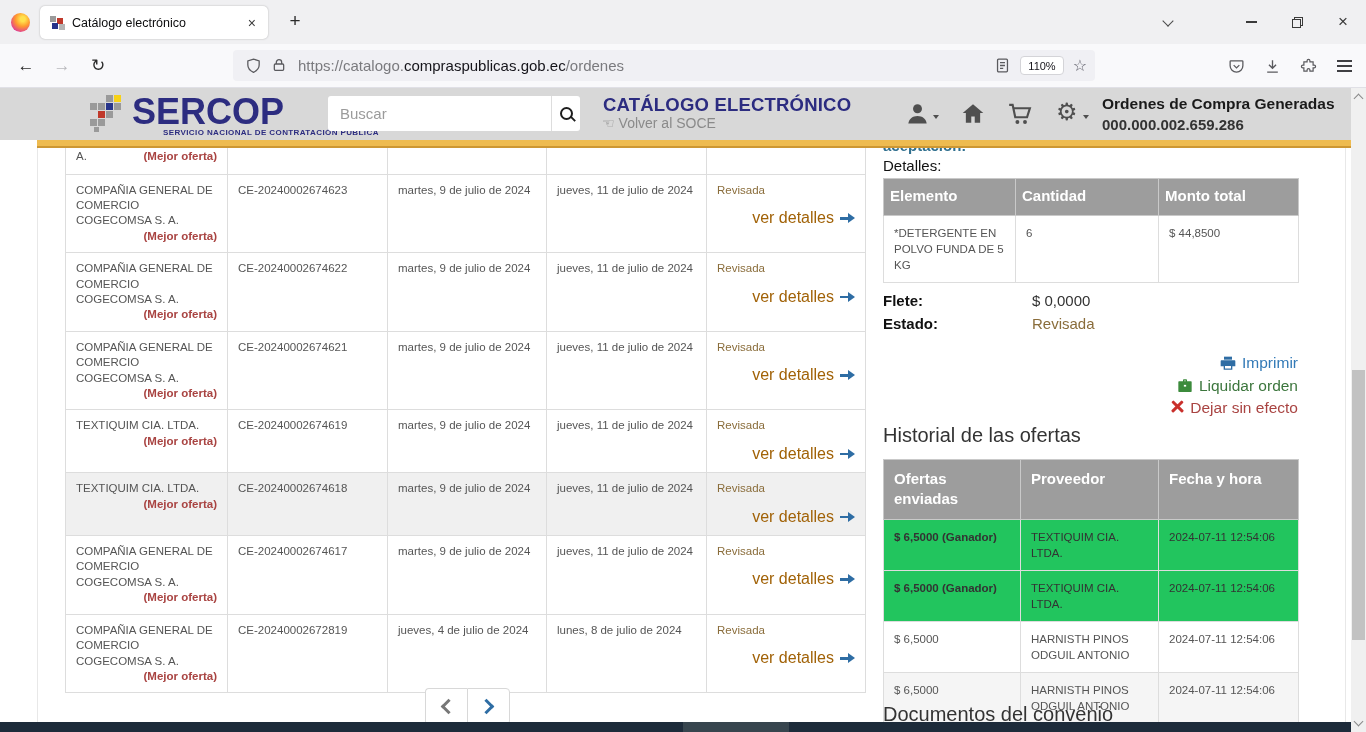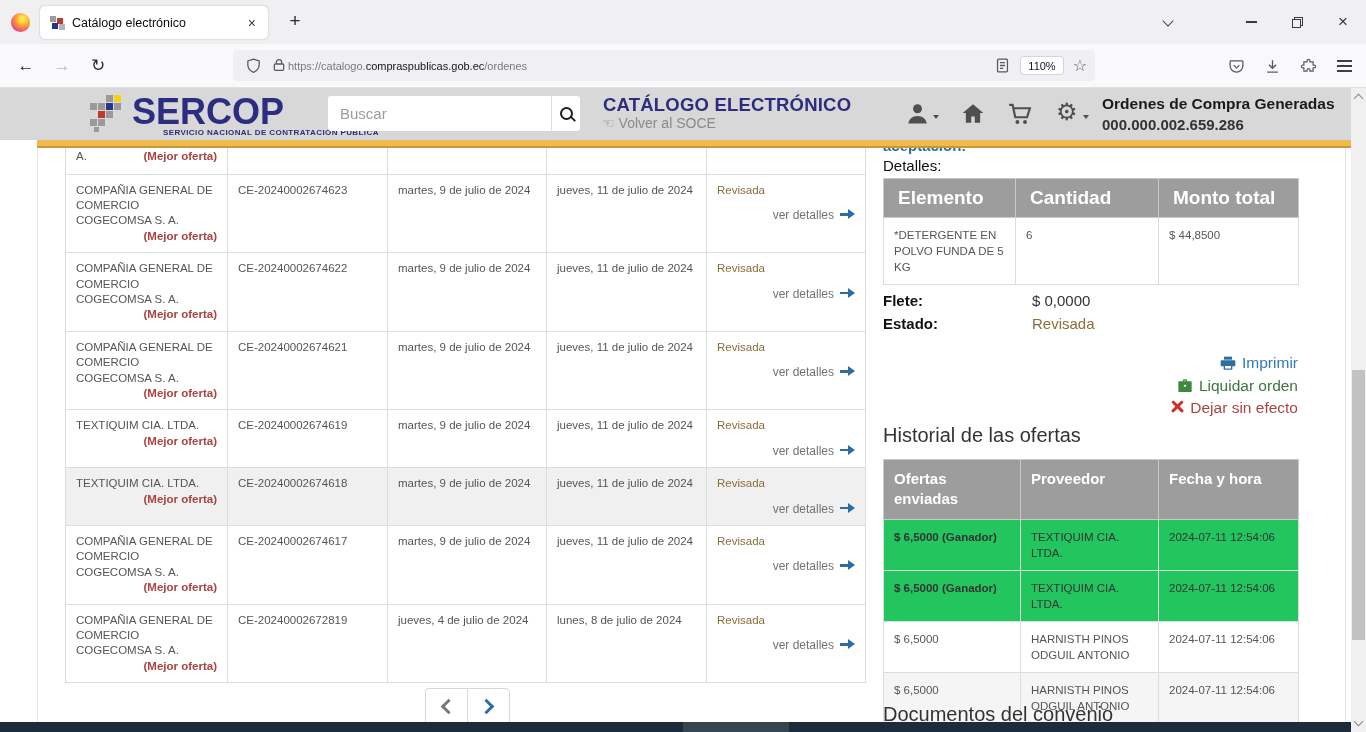--- a/index.html
+++ b/index.html
@@ -30,21 +30,21 @@
   .restore::after{content:'';position:absolute;right:0;top:0;width:7px;height:7px;border:1.2px solid #3a3a3a;}
   .restore::before{content:'';position:absolute;left:0;bottom:0;width:7px;height:7px;border:1.2px solid #3a3a3a;
                    background:#f0f0f2;z-index:1;}
   .wc-close-x{font-size:17px;font-weight:400;}
 
   .toolbar{position:absolute;left:0;top:44px;width:1366px;height:44px;background:#f9f9fb;border-bottom:1px solid #e0e0e6;box-sizing:border-box;}
   .navbtn{position:absolute;top:52px;width:28px;height:28px;text-align:center;line-height:28px;font-size:17px;color:#2b2b2b;}
   .navbtn.disabled{color:#b8b8bc;}
   .urlbox{position:absolute;left:233px;top:50px;width:862px;height:31px;background:#f0f0f4;border-radius:4px;
           display:flex;align-items:center;box-sizing:border-box;padding:0 8px 0 12px;}
-  .urltext{flex:1;font-size:11px;margin-left:0;white-space:nowrap;overflow:hidden;}
+  .urltext{flex:1;font-size:15px;margin-left:10px;white-space:nowrap;overflow:hidden;}
   .url-dim{color:#7a7a7e;} .url-strong{color:#15141a;}
   .zoomchip{background:#fff;border:1px solid #d4d4d8;border-radius:4px;font-size:11px;color:#15141a;
             padding:2.5px 7px;margin:0 9px;}
   .star{font-size:16px;color:#5b5b66;}
   .icon16{width:17px;height:17px;flex:none;}
   .tb-icon{position:absolute;top:52px;width:28px;height:28px;display:flex;align-items:center;justify-content:center;}
   .burger{width:15px;height:1.8px;background:#3f3f43;box-shadow:0 5px 0 #3f3f43,0 -5px 0 #3f3f43;}
 
   
   .siteheader{position:absolute;left:0;top:88px;width:1366px;height:52px;background:#d8d8d8;}
@@ -81,39 +81,39 @@
   table.grid{border-collapse:collapse;table-layout:fixed;}
   table.grid td,table.grid th{border:1px solid #ddd;vertical-align:top;box-sizing:border-box;}
   #orders-table{position:absolute;left:65px;top:148px;width:800px;font-size:11.5px;color:#555;}
   #orders-table td{padding:8px 10px;line-height:1.34;}
   #orders-table tr.partial td{border-top:0;padding-top:1px;height:26px;}
   #orders-table tr.sel{background:#f0f0f0;}
   .mejor{float:right;color:#a94442;font-weight:bold;}
   .code-cell,.date-cell{color:#555;}
   .st{color:#8a6d3b;}
   .vd{text-align:right;margin-top:9px;}
-  .vd a{color:#737373;font-size:12px;text-decoration:none;text-align:center;}
+  .vd a{color:#a16207;font-size:16px;text-decoration:none;text-align:center;}
   .arr{display:inline-block;width:15px;height:10px;position:relative;margin-left:6px;}
   .arr::before{content:'';position:absolute;left:0;top:4px;width:8px;height:2.6px;background:#2e6da4;}
   .arr::after{content:'';position:absolute;right:0;top:0;width:0;height:0;
               border-left:7px solid #2e6da4;border-top:5px solid transparent;border-bottom:5px solid transparent;}
 
   .pager{position:absolute;left:425px;top:688px;display:flex;z-index:2;}
   .pagebtn{width:41px;height:35px;background:#fff;border:1px solid #d8d8d8;display:flex;align-items:center;justify-content:center;}
   .pagebtn.prev{border-radius:4px 0 0 4px;border-right:none;}
   .pagebtn.next{border-radius:0 4px 4px 0;}
   .pchev{width:8px;height:8px;border-right:3px solid #777;border-bottom:3px solid #777;}
   .pchev.left{transform:rotate(135deg);margin-left:4px;}
   .pchev.right{transform:rotate(-45deg);border-color:#2e6da4;margin-right:4px;}
 
   
   .h-detalles{position:absolute;left:883px;top:157px;font-size:15px;font-weight:normal;color:#111;}
   #dtable{position:absolute;left:883px;top:178px;width:415px;}
-  #dtable th{background:#9d9d9d;border:1px solid #c9c9c9;color:#fff;font-size:19px;font-weight:bold;
-             text-align:left;padding:8px 14px;height:37px;}
+  #dtable th{background:#9d9d9d;border:1px solid #c9c9c9;color:#fff;font-size:15px;font-weight:bold;
+             text-align:left;padding:8px 6px;height:37px;}
   #dtable td{font-size:11.5px;color:#555;padding:9px 10px;line-height:1.4;height:52px;}
   .totals{position:absolute;left:883px;top:289px;width:415px;}
   .trow{display:flex;height:23px;align-items:center;}
   .trow .lbl{width:149px;font-size:15px;font-weight:bold;color:#111;}
   .trow .val{font-size:15px;color:#333;}
   .trow .val.status{color:#8a6d3b;}
   .actions{position:absolute;left:883px;top:352px;width:415px;text-align:right;z-index:6;}
   .actions .act{height:22.5px;font-size:15.5px;display:flex;align-items:center;justify-content:flex-end;gap:6px;}
   .act a{text-decoration:none;}
   .act.print a{color:#337ab7;} .act.liq a{color:#3c763d;} .act.anul a{color:#a94442;}

